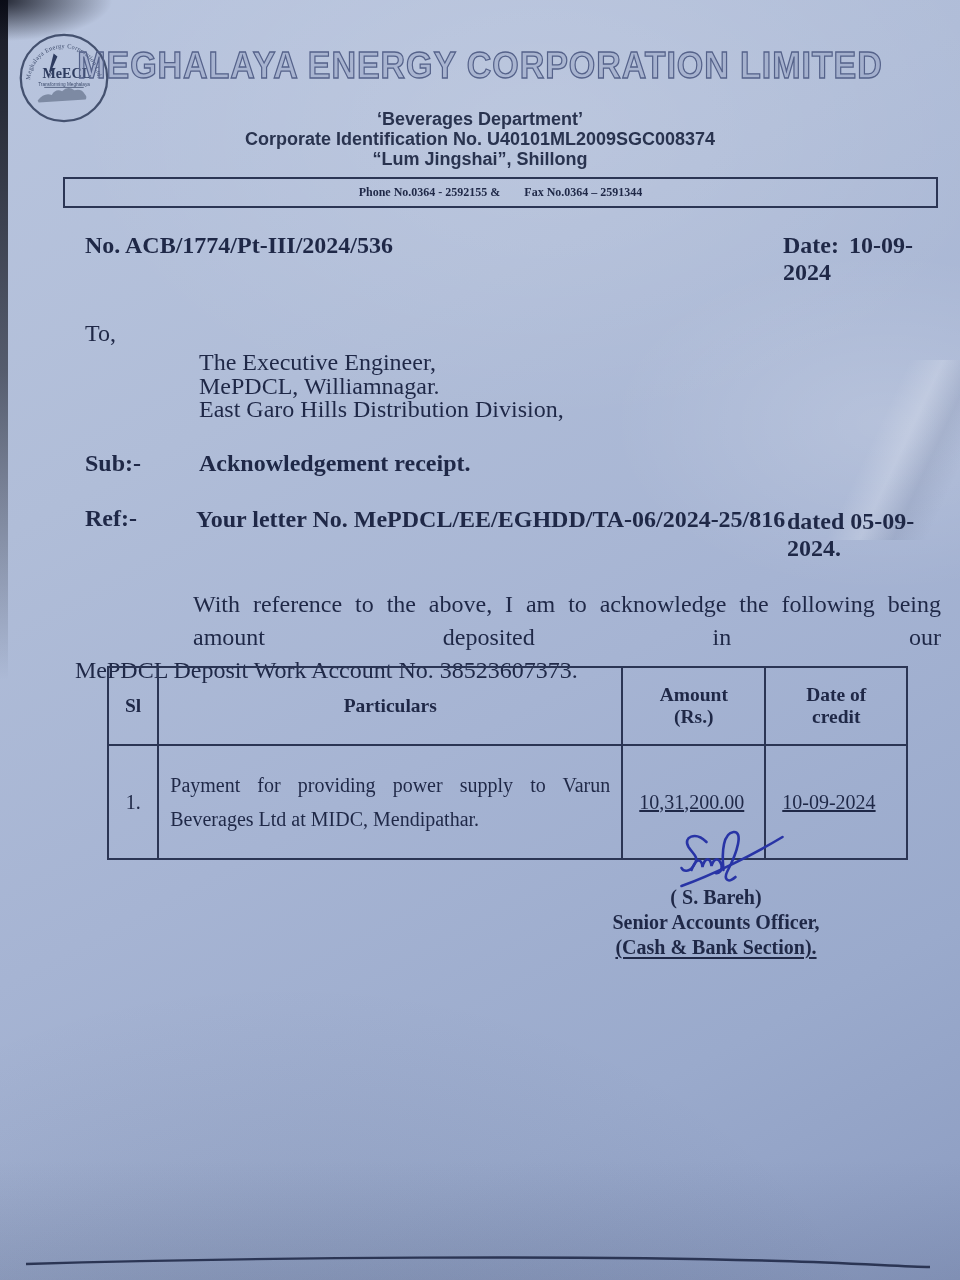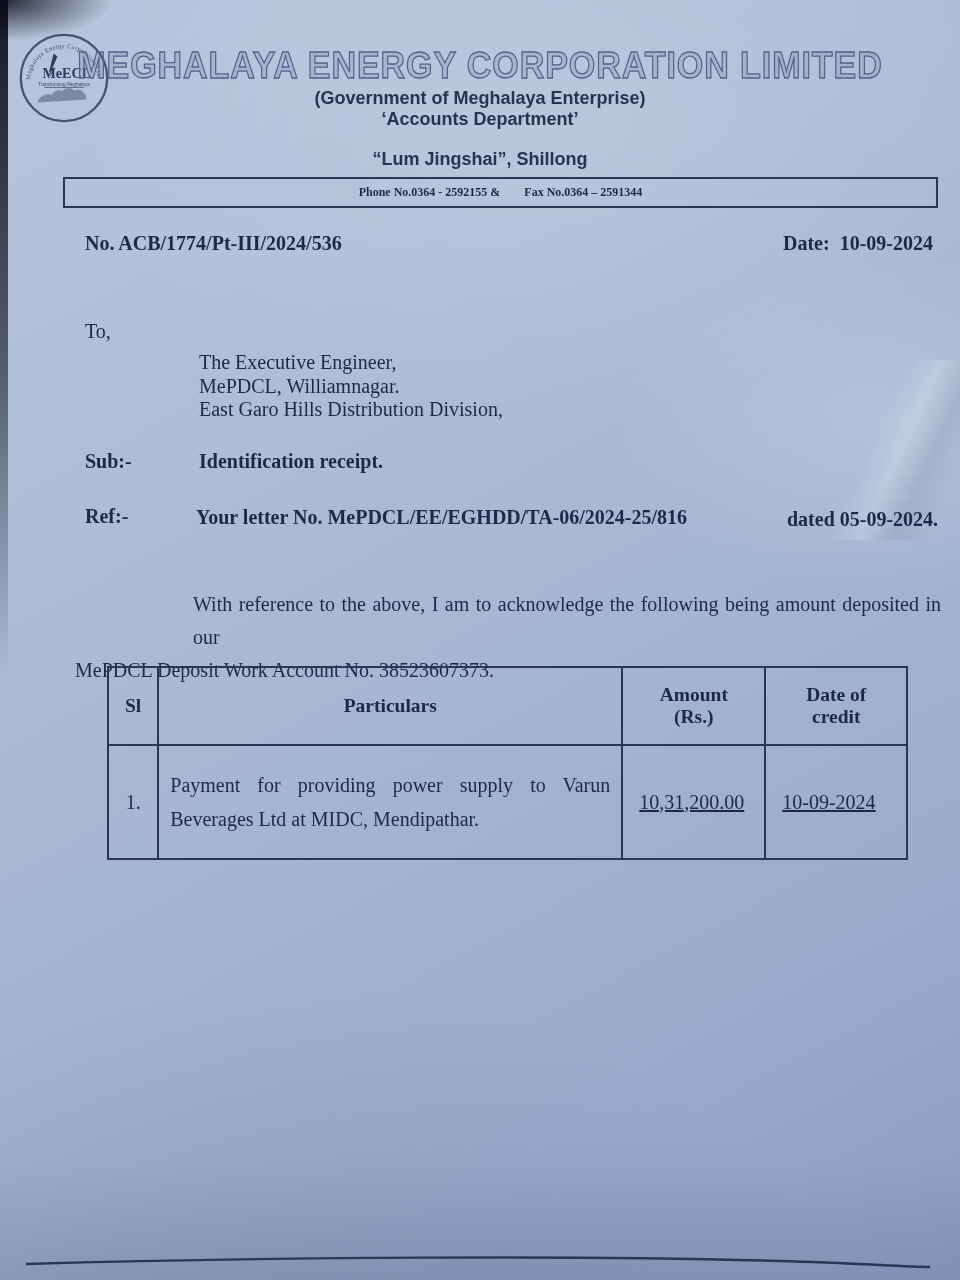--- a/index.html
+++ b/index.html
@@ -31,21 +31,21 @@
   #h-line1{top:88px;font-size:18px;}
   #h-line2{top:109px;font-size:18px;}
   #h-line3{top:129px;font-size:18px;}
   #h-line4{top:149px;font-size:18px;}
 
   #phone-box{left:63px;top:177px;width:871px;height:27px;border:2px solid #2b3554;
     display:flex;align-items:center;justify-content:center;gap:24px;
     font-weight:bold;font-size:12px;color:#1f2847;}
 
   .b{font-weight:bold;}
-  .fs20{font-size:20px;}
+  .fs20{font-size:24px;}
 
   #ref-no{left:85px;top:232px;}
   #date-line{left:783px;top:232px;}
   #date-line .gap{display:inline-block;width:10px;}
 
   #to-line{left:85px;top:320px;}
   #addr{left:199px;top:351px;line-height:23.5px;}
 
   #sub-label{left:85px;top:450px;}
   #sub-text{left:199px;top:450px;}
@@ -98,43 +98,43 @@
       <textPath href="#ringpath" startOffset="2">Meghalaya Energy Corporation Ltd.</textPath>
     </text>
     <polygon points="39,24 34,44 38,42 33,52 41,39 37,41 43,27" fill="#2e3c60"></polygon>
     <text x="53" y="50" text-anchor="middle" font-family="Liberation Serif, serif" font-weight="bold" font-size="15" fill="#2e3c60">MeECL</text>
     <text x="50" y="58" text-anchor="middle" font-family="Liberation Sans, sans-serif" font-size="5" fill="#3c4a6b">Transforming Meghalaya</text>
     <line x1="29" y1="60" x2="71" y2="60" stroke="#3c4a6b" stroke-width="0.8"></line>
     <path d="M22,74 q7,-9 15,-6 q4,-7 11,-4 q6,-6 13,-1 q8,-2 11,4 q3,3 1,6 l-50,3 z" fill="#7d8aa3"></path>
   </svg>
 
   <div id="org-title" class="abs sans center">MEGHALAYA ENERGY CORPORATION LIMITED</div>
-  <div id="h-line1" class="abs sans center">(Government of Meghalaya Enterprise)</div>
-  <div id="h-line2" class="abs sans center">‘Accounts Department’</div>
+  <div id="h-line2" class="abs sans center">‘Beverages Department’</div>
+  <div id="h-line3" class="abs sans center">Corporate Identification No. U40101ML2009SGC008374</div>
   <div id="h-line4" class="abs sans center">“Lum Jingshai”, Shillong</div>
 
   <div id="phone-box" class="abs">
     <span>Phone No.0364 - 2592155 &amp;</span>
     <span>Fax No.0364 – 2591344</span>
   </div>
 
   <div id="ref-no" class="abs b fs20">No. ACB/1774/Pt-III/2024/536</div>
   <div id="date-line" class="abs b fs20">
     <span>Date:</span><span class="gap"></span><span>10-09-2024</span>
   </div>
 
   <div id="to-line" class="abs fs20">To,</div>
   <div id="addr" class="abs fs20">
     <div>The Executive Engineer,</div>
     <div>MePDCL, Williamnagar.</div>
     <div>East Garo Hills Distribution Division,</div>
   </div>
 
   <div id="sub-label" class="abs b fs20">Sub:-</div>
-  <div id="sub-text" class="abs b fs20">Identification receipt.</div>
+  <div id="sub-text" class="abs b fs20">Acknowledgement receipt.</div>
 
   <div id="refl-label" class="abs b fs20">Ref:-</div>
   <div id="refl-text" class="abs b fs20">Your letter No. MePDCL/EE/EGHDD/TA-06/2024-25/816</div>
   <div id="refl-dated" class="abs b fs20">dated 05-09-2024.</div>
 
   <div id="body-para" class="abs fs20">
     <div class="l1">With reference to the above, I am to acknowledge the following being amount deposited in our</div>
     <div class="l2">MePDCL Deposit Work Account No. 38523607373.</div>
   </div>
 
@@ -159,18 +159,31 @@
         <td class="part">
           <div class="pl1">Payment for providing power supply to Varun</div>
           <div>Beverages Ltd at MIDC, Mendipathar.</div>
         </td>
         <td class="amt">10,31,200.00</td>
         <td class="cdate">10-09-2024</td>
       </tr>
     </tbody>
   </table>
 
+  <div id="signature" class="abs">
+    <svg id="sig-svg" width="135" height="62" viewBox="0 0 130 62">
+      <g fill="none" stroke="#2834a6" stroke-width="2.6" stroke-linecap="round">
+        <path d="M42,14 C31,3 18,9 24,19 C30,28 35,29 29,38 C25,44 19,44 17,40"></path>
+        <path d="M27,42 C31,31 37,29 38,39 C40,30 46,28 47,38 C49,31 54,28 57,37 C58,42 55,46 51,45"></path>
+        <path d="M59,42 C57,23 59,5 69,4 C79,3 73,24 63,43 C59,51 63,56 71,49"></path>
+        <path d="M17,58 C48,47 88,27 118,9"></path>
+      </g>
+    </svg>
+    <div id="sig-name">( S. Bareh)</div>
+    <div id="sig-title">Senior Accounts Officer,</div>
+    <div id="sig-section">(Cash &amp; Bank Section).</div>
+  </div>
 
   <svg id="bottom-rule" class="abs" width="920" height="18" viewBox="0 0 920 18">
     <path d="M6,12 C250,5 560,3 760,9 C835,11 885,15 910,15" fill="none" stroke="#2b3554" stroke-width="2.4"></path>
   </svg>
 
 </div>
 
 </body></html>

